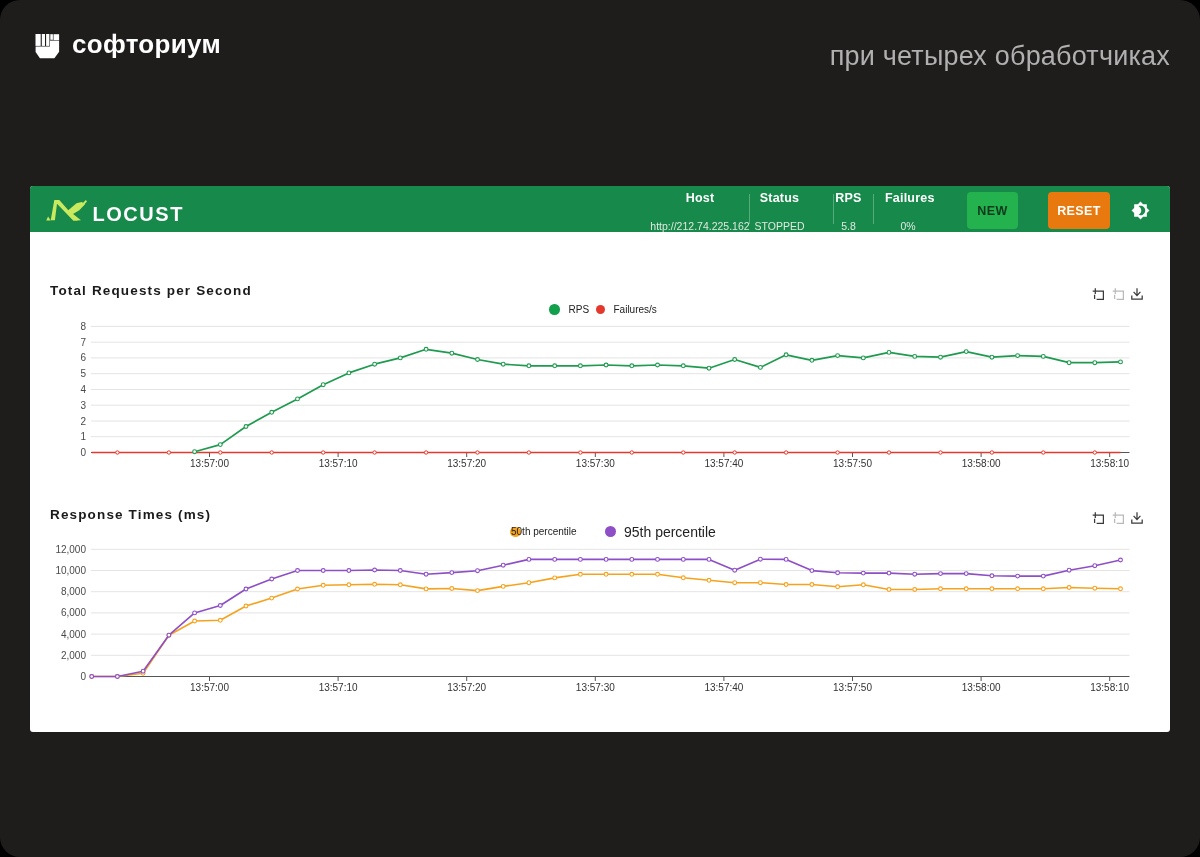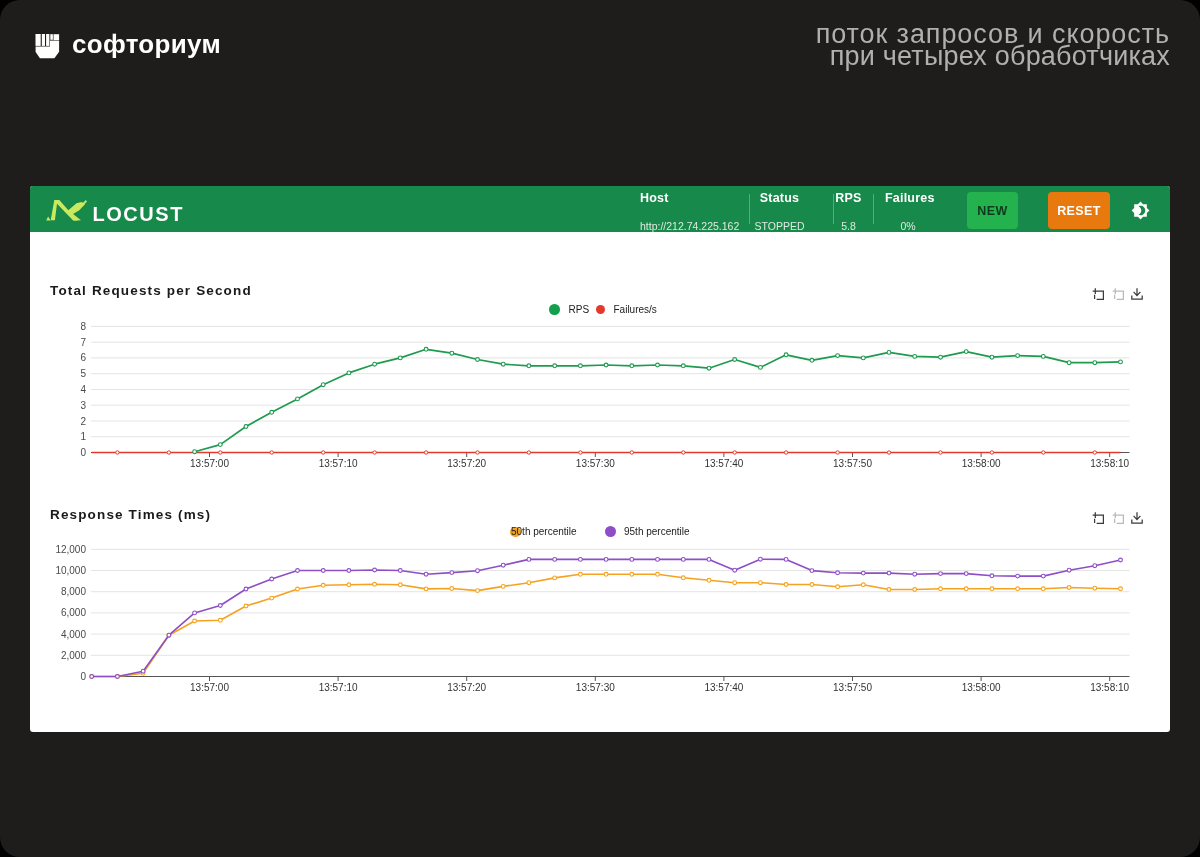--- a/index.html
+++ b/index.html
@@ -29,35 +29,35 @@
     <rect x="0.5" y="0" width="5.2" height="11.9"></rect>
     <rect x="6.8" y="0" width="3.2" height="11.9"></rect>
     <rect x="11.1" y="0" width="3.3" height="11.9"></rect>
     <rect x="15.3" y="0.2" width="2.6" height="5.6"></rect>
     <rect x="18.5" y="0.2" width="5.6" height="5.9"></rect>
     <rect x="14.9" y="6.6" width="9.2" height="6.4"></rect>
     <path d="M0.6,12.6 H24.1 V17.8 L19.4,24.3 H4.9 L0.6,18 Z"></path>
   </g>
 </svg>
 <div id="brand">софториум</div>
-<div id="head-r"><span style="letter-spacing:.92px">поток запросов и скорость</span><br><span style="letter-spacing:.2px">при четырех обработчиках</span></div>
+<div id="head-r"><br><span style="letter-spacing:.2px">при четырех обработчиках</span></div>
 
 <div id="card">
   <div id="gh">
     <svg class="logo" width="42" height="22" viewBox="0 0 42 22">
       <g fill="#c9e95e">
         <polygon points="3.1,17.6 5.6,21.5 1.2,21.5"></polygon>
         <polygon points="5.7,21.3 9.3,0.9 14.3,0.9 32.6,21.7 28.4,21.7 12,4.8 9.9,21.3"></polygon>
         <polygon points="22.8,14.9 25.6,13.1 36,21.3 31.9,21.6"></polygon>
         <polygon points="22.4,12.1 31.5,4.2 36.6,3.1 40.2,5 34.3,11.2 26.8,15.8"></polygon>
         <polygon points="36,6 40.8,0.9 42,2.5 37.3,7.5"></polygon>
       </g>
     </svg>
     <div class="lname">LOCUST</div>
-    <div class="st" style="left:610px;width:120px;text-align:left">
+    <div class="st" style="left:610px;width:120px;text-align:center">
         <b>Host</b>
         <span>http://212.74.225.162</span>
       </div>
     <div class="sdiv" style="left:719px"></div>
     <div class="st" style="left:714px;width:71px">
         <b>Status</b>
         <span>STOPPED</span>
       </div>
     <div class="sdiv" style="left:803px"></div>
     <div class="st" style="left:802px;width:33px">
@@ -192,21 +192,21 @@
     <circle cx="1003.3" cy="78.4" r="1.9" fill="#fff" stroke="#1e9b4f" stroke-width="1.1"></circle>
     <circle cx="1029.1" cy="84.7" r="1.9" fill="#fff" stroke="#1e9b4f" stroke-width="1.1"></circle>
     <circle cx="1054.8" cy="84.7" r="1.9" fill="#fff" stroke="#1e9b4f" stroke-width="1.1"></circle>
     <circle cx="1080.5" cy="83.9" r="1.9" fill="#fff" stroke="#1e9b4f" stroke-width="1.1"></circle>
   </svg>
 
 <div class="ctitle" style="left:50px;top:507px">Response Times (ms)</div>
 <div style="position:absolute;left:510.4px;top:526.8px;width:10.3px;height:10.3px;border-radius:50%;background:#f5a31f"></div>
 <div style="position:absolute;left:511px;top:526px;font-size:10px;color:#222;line-height:12px">50th percentile</div>
 <div style="position:absolute;left:605.2px;top:526.4px;width:11px;height:11px;border-radius:50%;background:#8e4ec6"></div>
-<div style="position:absolute;left:624px;top:526px;font-size:10px;color:#222;line-height:12px">95th percentile</div>
+<div style="position:absolute;left:624px;top:526px;font-size:14px;color:#222;line-height:12px">95th percentile</div>
 <div class="tools" style="left:1092px;top:512px">
     <svg width="12" height="12" viewBox="0 0 12 12">
       <g stroke="#3a3a3a" stroke-width="1.25" fill="none">
         <path d="M0.7,3 H11.4 M3.3,0.3 V6 M11.4,2.5 V11.3 H4.6 M2.6,6.8 V11"></path>
       </g>
     </svg>
     <svg width="12" height="12" viewBox="0 0 12 12">
       <g stroke="#b9b9b9" stroke-width="1.25" fill="none">
         <path d="M0.7,3 H11.4 M3.3,0.3 V6 M11.4,2.5 V11.3 H4.6 M2.6,6.8 V11"></path>
       </g>

